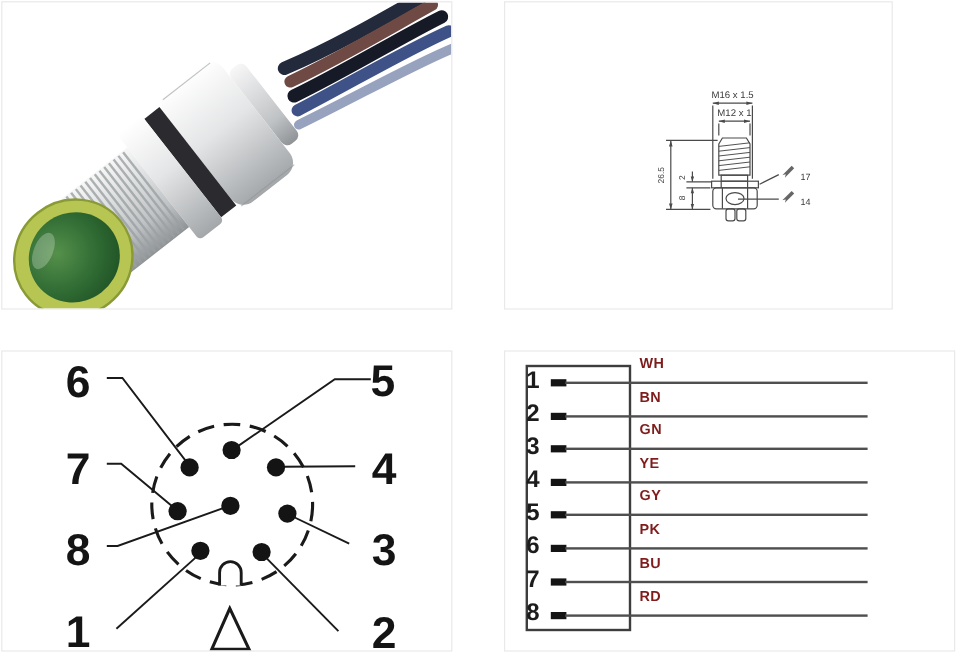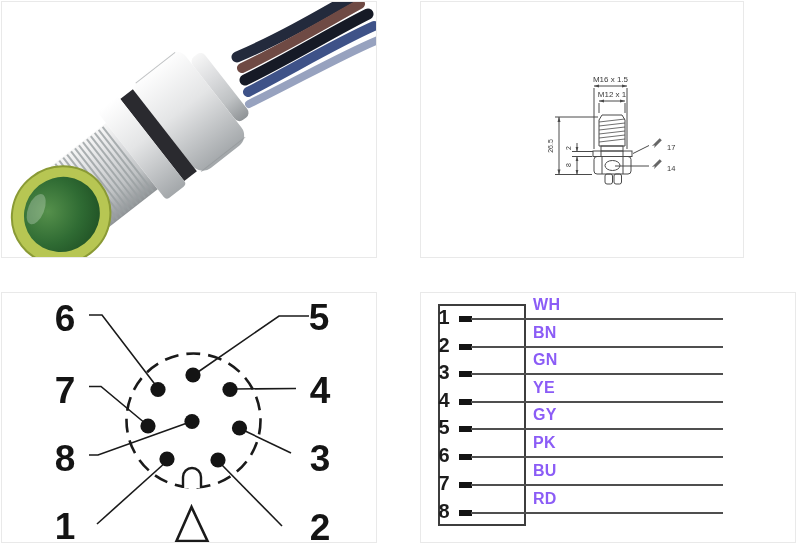--- a/index.html
+++ b/index.html
@@ -11,22 +11,22 @@
   .panel-bl{left:1px;top:292px;width:376px;height:251px;}
   .panel-br{left:420px;top:292px;width:376px;height:251px;}
   svg{display:block;}
   
   .wbox{position:absolute;left:17px;top:11px;width:84px;height:218px;border:2px solid #3d3d3d;}
   .wrow{position:absolute;left:0;width:100%;height:0;}
   .wnum{position:absolute;left:12px;top:-13px;width:22px;text-align:center;
         font-size:20px;font-weight:700;line-height:22px;color:#1c1c1c;}
   .wsq{position:absolute;left:38px;top:-3px;width:13px;height:6px;background:#141414;}
   .wline{position:absolute;left:50px;top:-1px;width:252px;height:2px;background:#4f4f4f;}
-  .wcode{position:absolute;left:112px;top:-23px;font-size:16px;font-weight:700;
-         letter-spacing:.3px;color:#8b5cf6;}
+  .wcode{position:absolute;left:112px;top:-23px;font-size:12px;font-weight:700;
+         letter-spacing:.3px;color:#7f1d1d;}
   
   .pin-digit{font-family:"Liberation Sans",sans-serif;font-size:37px;font-weight:700;fill:#141414;}
   
   .dim-text{font-family:"Liberation Sans",sans-serif;fill:#3a3a3a;}
 </style>
 </head>
 <body>
 
 <div class="page">
 

